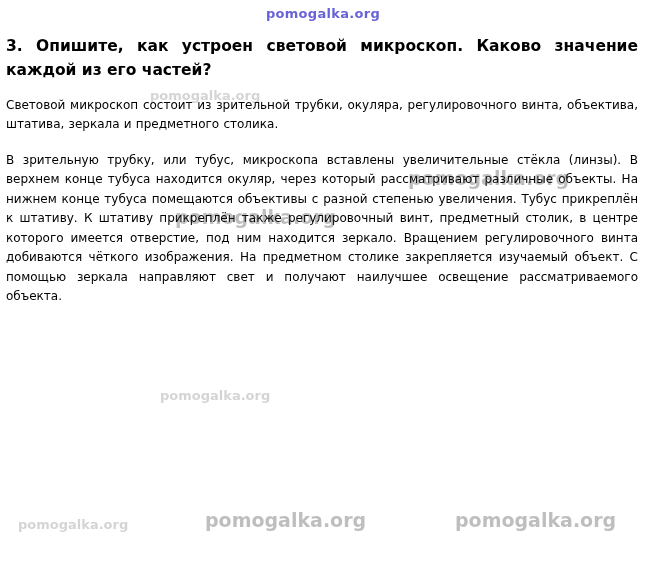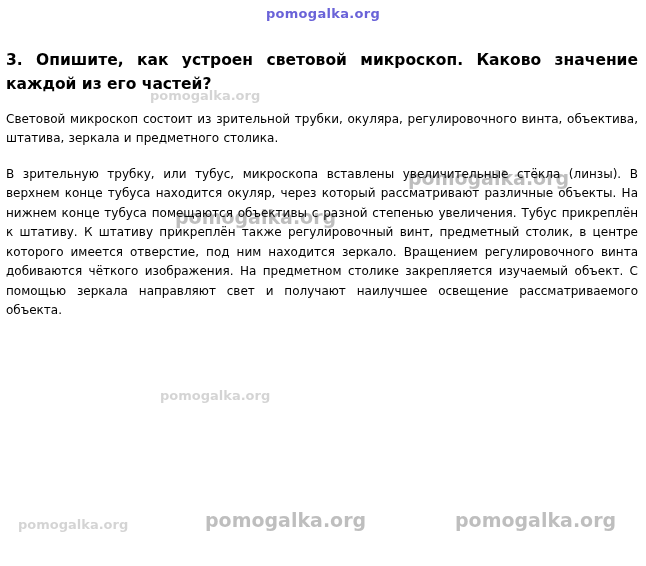--- a/index.html
+++ b/index.html
@@ -26,21 +26,21 @@
     left: 0;
     width: 646px;
     text-align: center;
     color: #6a63d8;
     font-size: 13px;
     font-weight: bold;
     letter-spacing: 0.3px;
   }
   .content {
     position: absolute;
-    top: 48px;
+    top: 34px;
     left: 6px;
     width: 634px;
   }
   .question {
     font-size: 15.5px;
     font-weight: bold;
     line-height: 1.55;
     text-align: justify;
     margin: 0 0 14px 0;
     padding-right: 2px;

